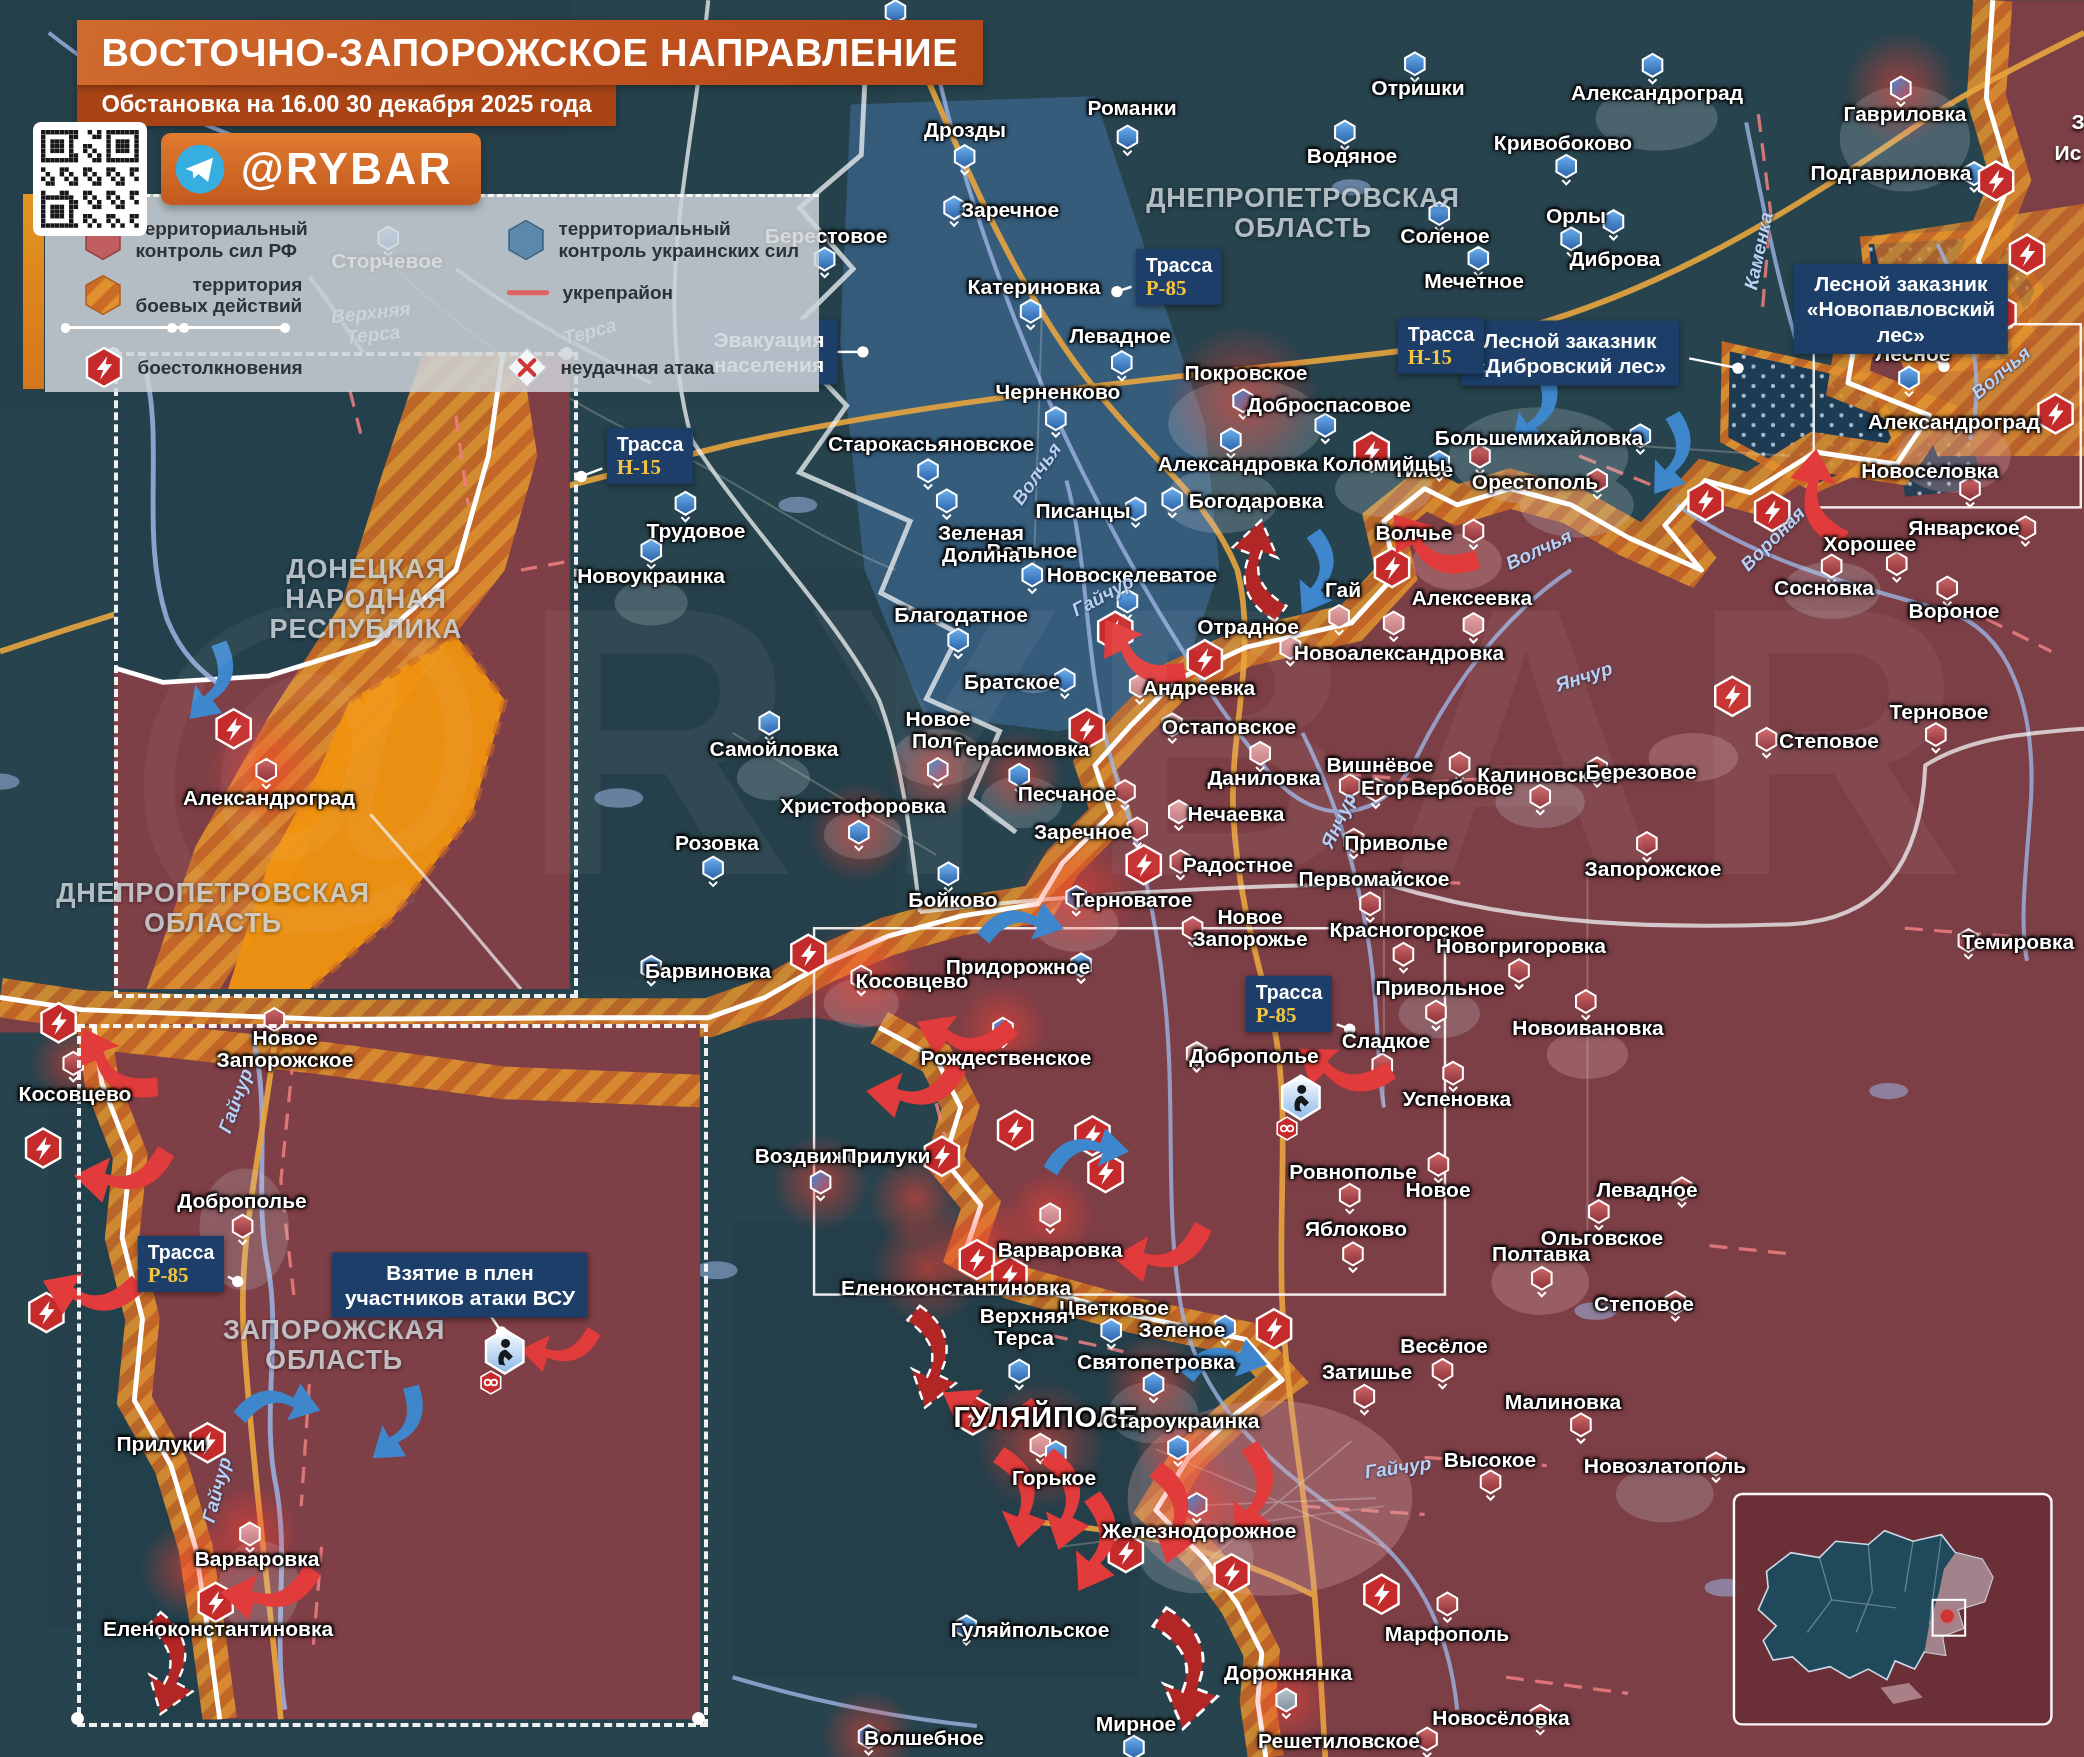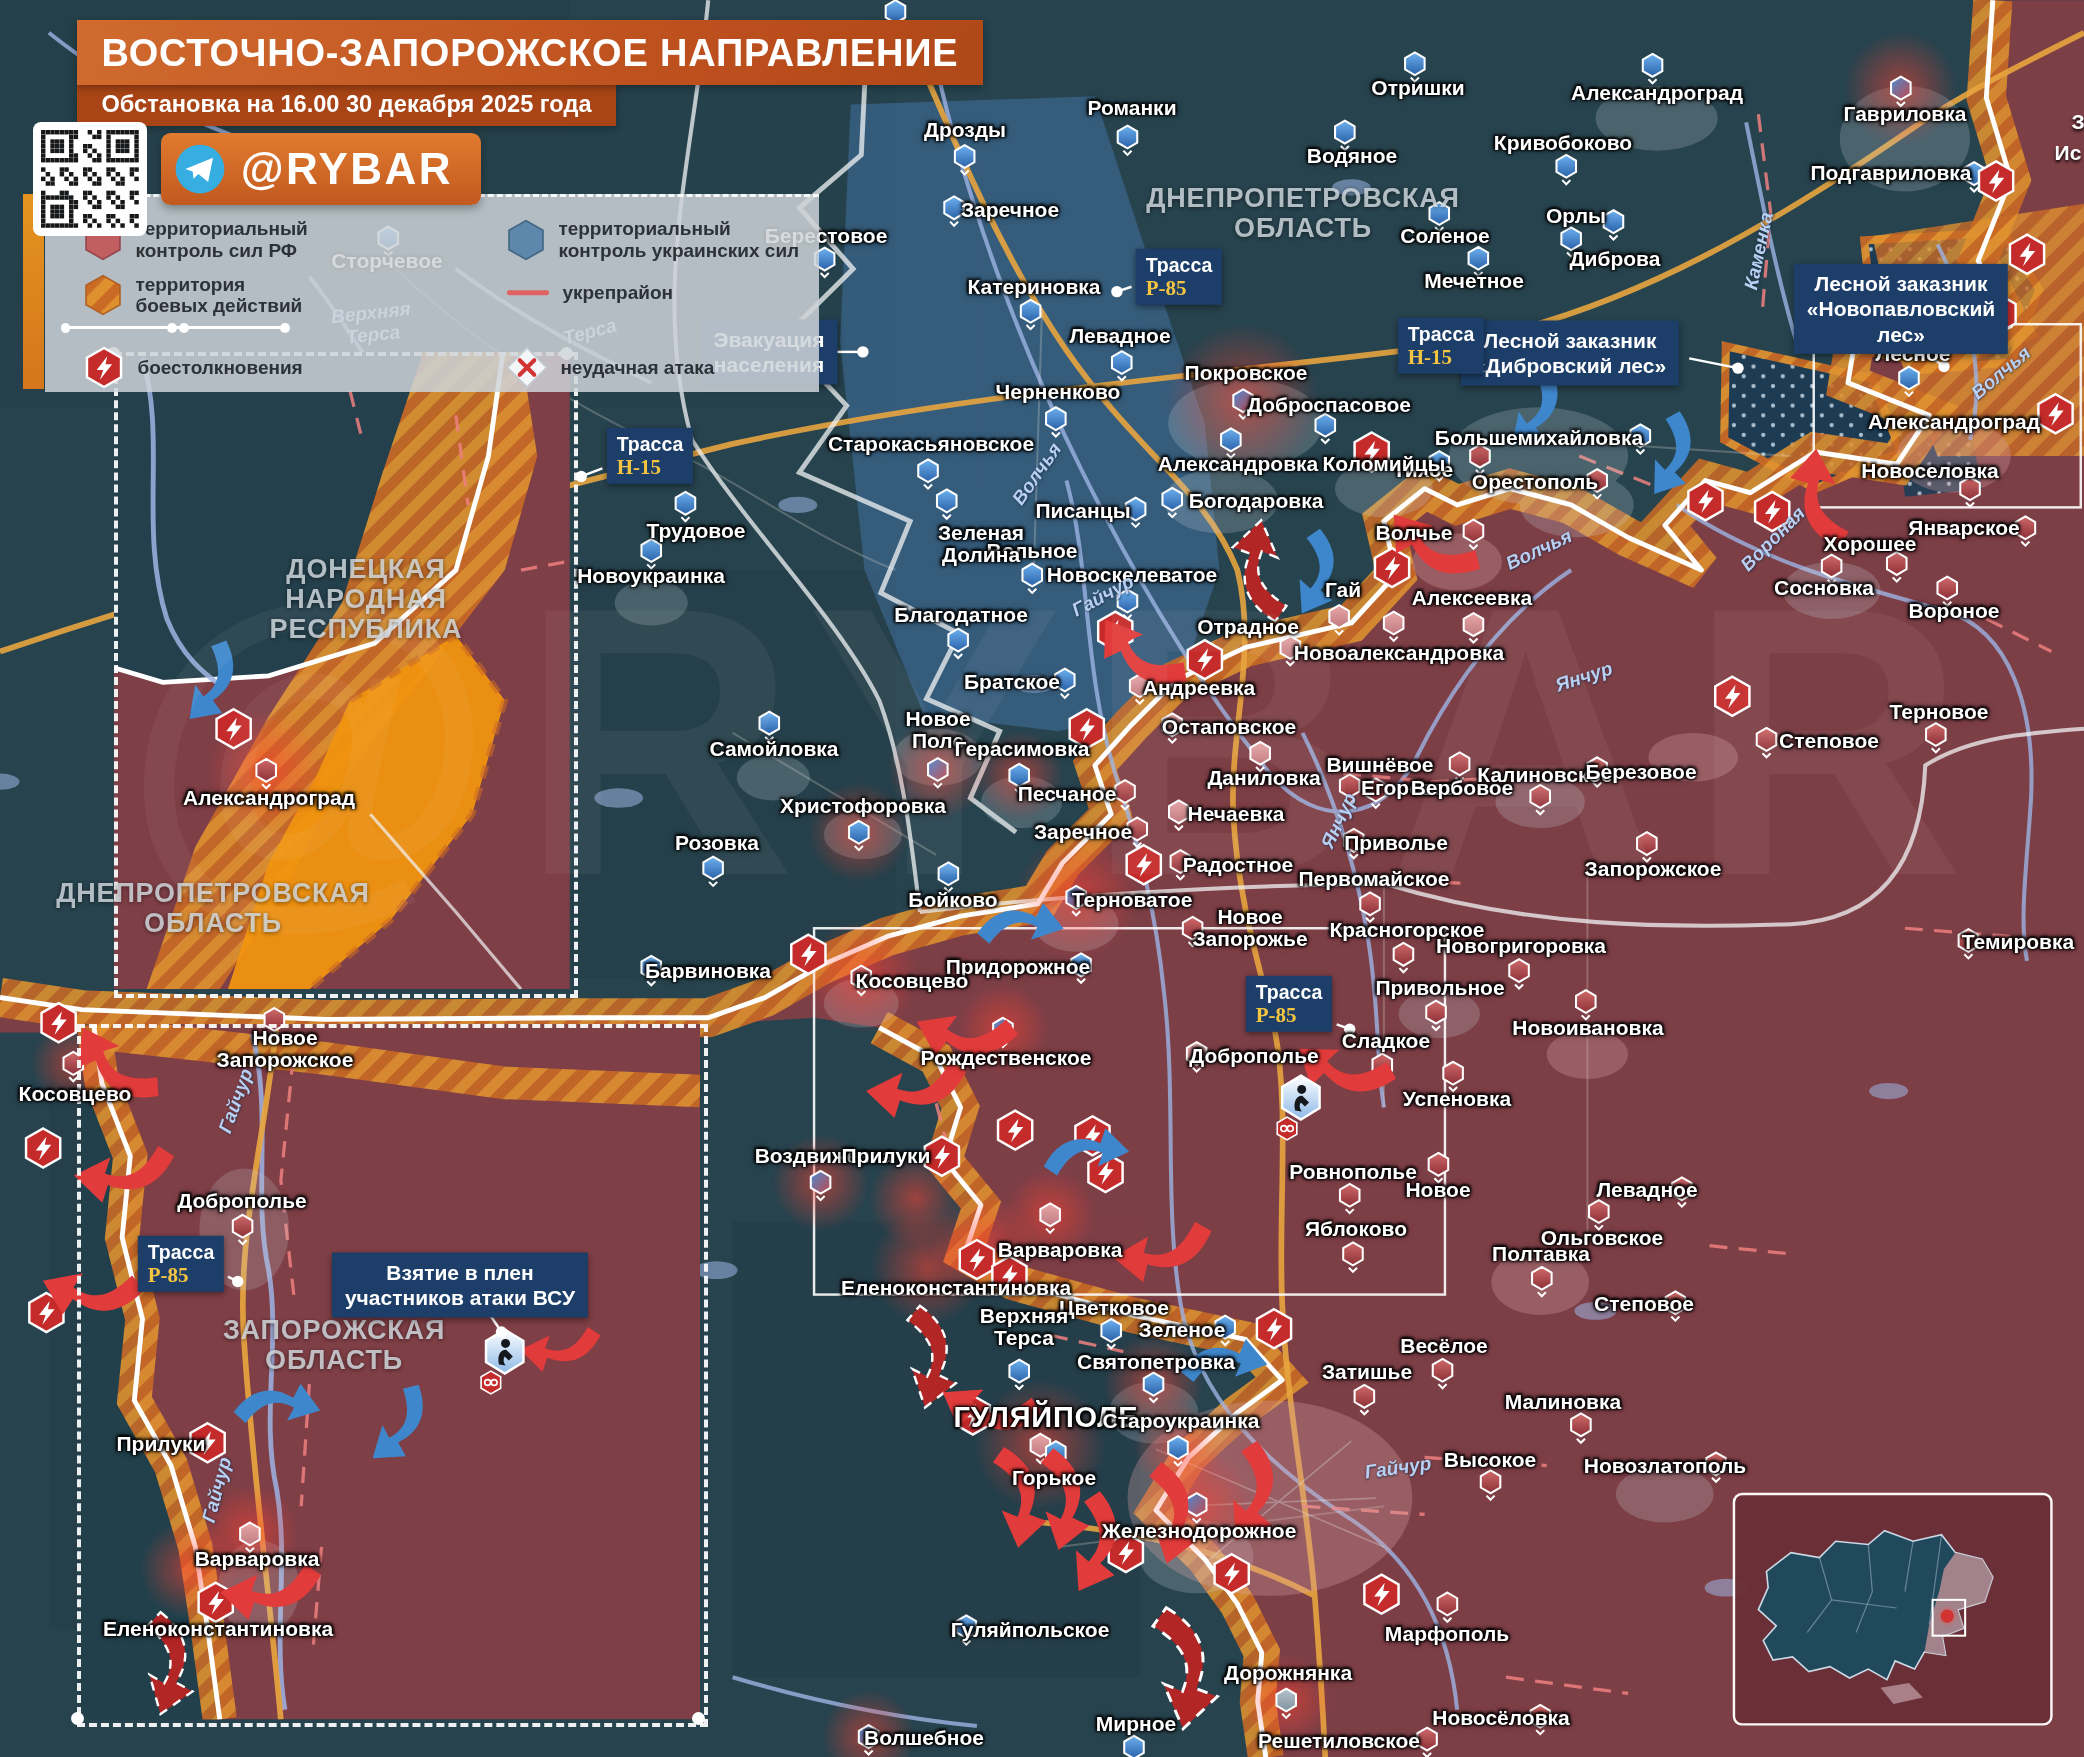--- a/index.html
+++ b/index.html
@@ -967,21 +967,21 @@
       <span>территориальный
 контроль сил РФ</span>
     </div>
     <div class="li" style="left:460px;top:19.5px;">
       <svg width="42" height="46" viewBox="-26 -28 52 56">
           <polygon points="0,-24 21,-12 21,12 0,24 -21,12 -21,-12" fill="#5e88ab" stroke="#3e6584" stroke-width="2"></polygon>
         </svg>
       <span>территориальный
 контроль украинских сил</span>
     </div>
-    <div class="li" style="left:37px;top:75px;">
+    <div class="li" style="left:37px;top:75px;text-align:right;">
       <svg width="42" height="46" viewBox="-26 -28 52 56">
           <polygon points="0,-24 21,-12 21,12 0,24 -21,12 -21,-12" fill="url(#hatch)" stroke="#b06024" stroke-width="2"></polygon>
         </svg>
       <span>территория
 боевых действий</span>
     </div>
     <div class="li" style="left:460px;top:85px;">
       <svg width="46" height="11.4" viewBox="0 0 56 14">
           <rect x="2" y="4" width="52" height="6" rx="3" fill="#e06363"></rect>
         </svg>

